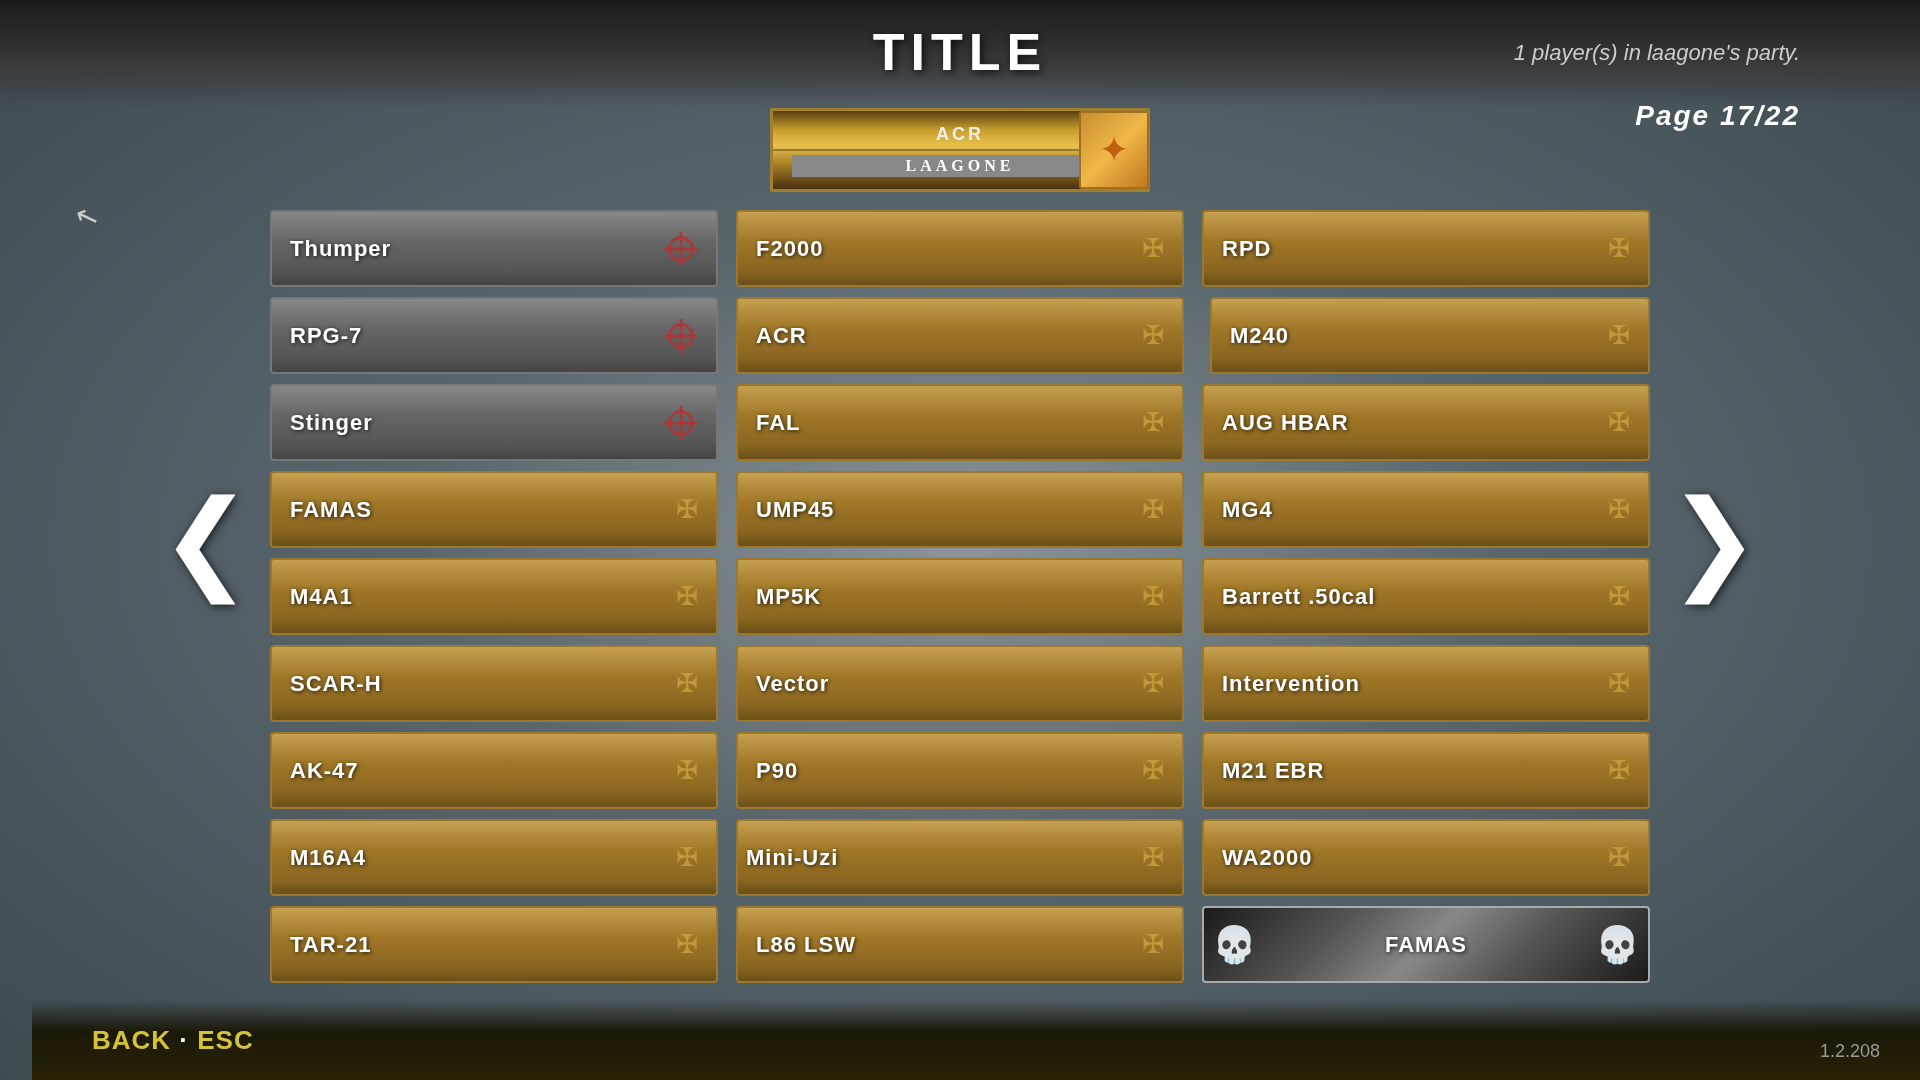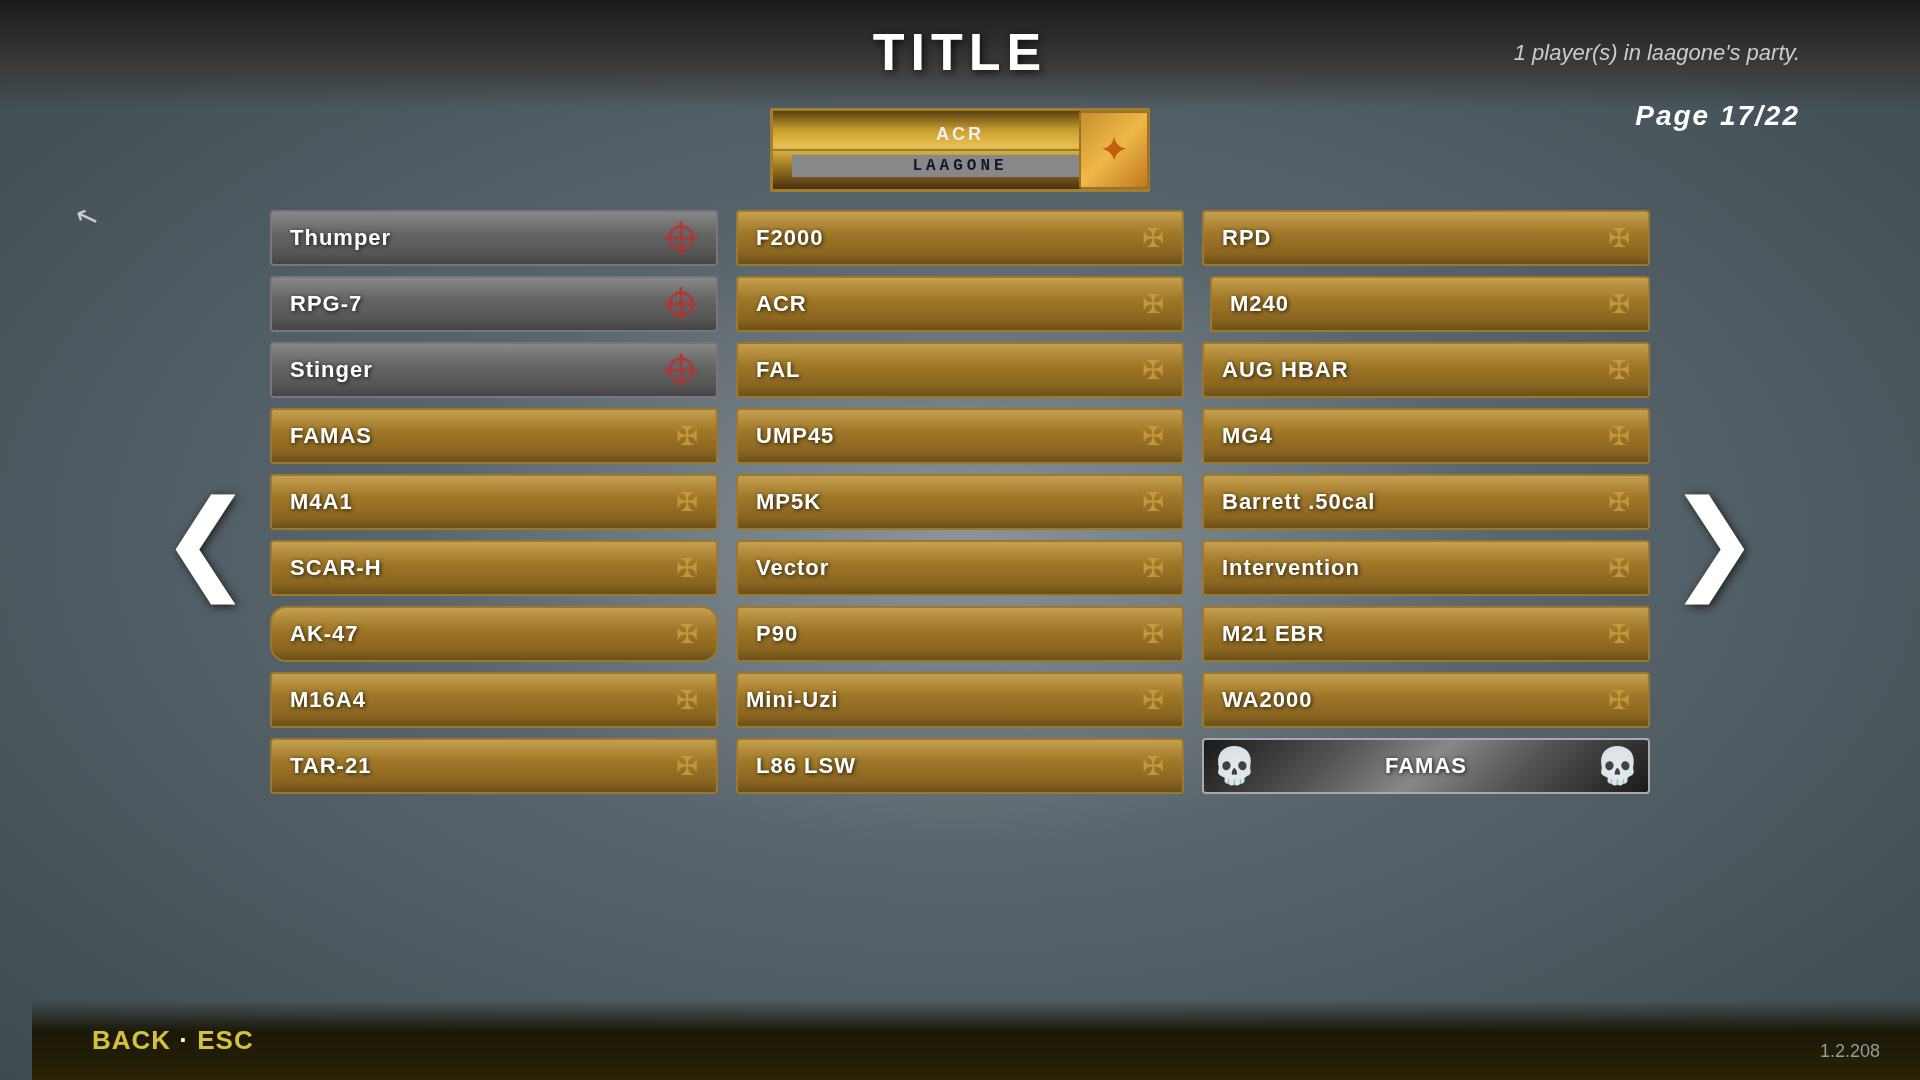--- a/index.html
+++ b/index.html
@@ -133,21 +133,21 @@
       top: 210px;
       left: 270px;
       right: 270px;
       display: grid;
       grid-template-columns: 1fr 1fr 1fr;
       gap: 10px 18px;
     }
 
     
     .weapon-btn {
-      height: 56px;
+      height: 77px;
       background: linear-gradient(180deg, #c4a050 0%, #a07828 40%, #8a6520 80%, #6b5018 100%);
       border: 2px solid #9a7830;
       border-radius: 4px;
       display: flex;
       align-items: center;
       justify-content: space-between;
       padding: 0 18px;
       cursor: pointer;
       position: relative;
     }
@@ -192,21 +192,21 @@
 
 <div class="party-info">1 player(s) in laagone's party.</div>
 
 <div class="page-num">Page 17/22</div>
 
 <div style="position:absolute; top:108px; left:50%; transform:translateX(-50%); width:380px; height:84px; z-index:10;">
   <div style="width:100%; height:100%; background: linear-gradient(180deg, #5a4010 0%, #c9a030 25%, #e8c050 45%, #b08828 65%, #4a3010 100%); border: 3px solid #a08030; display:flex; flex-direction:column; align-items:center; justify-content:center; position:relative; border-radius:2px;">
     <div style="color:#eee; font-size:18px; letter-spacing:3px; font-weight:bold;">ACR</div>
     <div style="width:100%; height:2px; background:rgba(0,0,0,0.3); margin:4px 0;"></div>
     <div style="background:#888; width:90%; height:22px; display:flex; align-items:center; justify-content:center;">
-      <span style="color:#0f172a; font-size:16px; letter-spacing:4px; font-weight:bold; font-family: Liberation Mono, monospace;">LAAGONE</span>
+      <span style="color:#ffffff; font-size:16px; letter-spacing:4px; font-weight:bold; font-family: Liberation Serif, serif;">LAAGONE</span>
     </div>
 
     <div style="position:absolute; right:-2px; top:50%; transform:translateY(-50%); width:70px; height:78px; background:linear-gradient(135deg,#c89030,#f0b848,#c07820); border:2px solid #a07020; border-radius:3px; display:flex; align-items:center; justify-content:center;">
       <span style="font-size:36px; color:#c06010;">✦</span>
     </div>
   </div>
 </div>
 
 <div class="arrow-left">❮</div>
 
@@ -251,21 +251,21 @@
   <div class="weapon-btn" style="grid-column:1; grid-row:5;">
     <span class="weapon-name">M4A1</span>
     <span class="badge-icon">✠</span>
   </div>
 
   <div class="weapon-btn" style="grid-column:1; grid-row:6;">
     <span class="weapon-name">SCAR-H</span>
     <span class="badge-icon">✠</span>
   </div>
 
-  <div class="weapon-btn" style="grid-column:1; grid-row:7;border-radius:16px;">
+  <div class="weapon-btn" style="grid-column:1; grid-row:7;">
     <span class="weapon-name">AK-47</span>
     <span class="badge-icon">✠</span>
   </div>
 
   <div class="weapon-btn" style="grid-column:1; grid-row:8;">
     <span class="weapon-name">M16A4</span>
     <span class="badge-icon">✠</span>
   </div>
 
   <div class="weapon-btn" style="grid-column:1; grid-row:9;">

